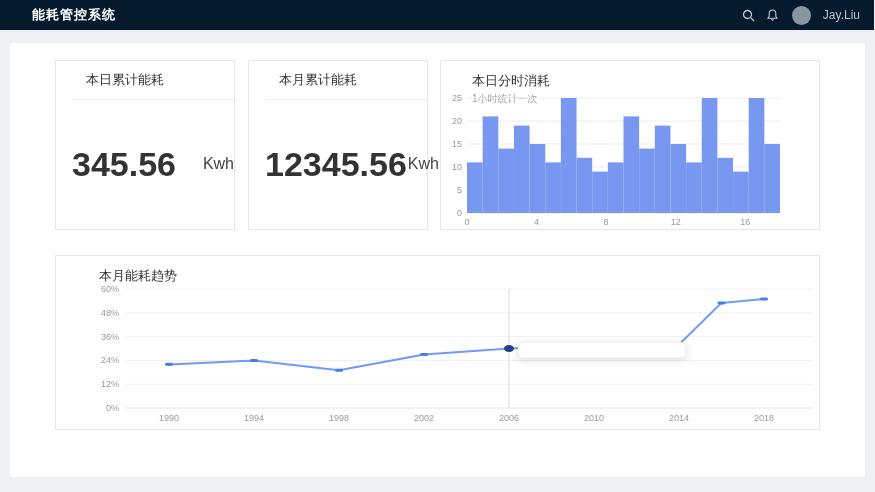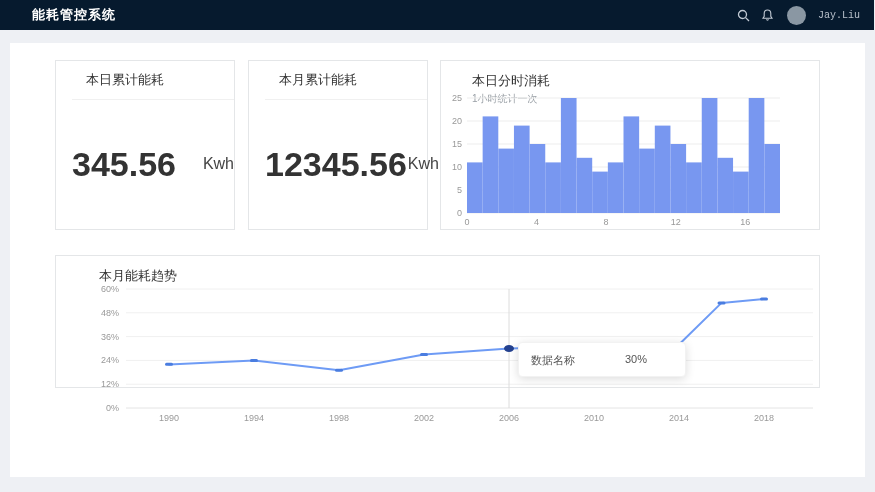--- a/index.html
+++ b/index.html
@@ -16,21 +16,21 @@
   .navbar .brand{ margin-left:32px; font-size:13px; font-weight:bold; letter-spacing:1px; }
   .nav-items{ display:flex; margin-left:112px; }
   .nav-item{
     font-size:11px; color:#7a8798; margin-right:38px; cursor:pointer;
     text-decoration:none; display:block; line-height:30px;
   }
   .nav-item.active{ color:#ffffff; font-weight:bold; }
   .nav-right{ margin-left:auto; display:flex; align-items:center; margin-right:14px; }
   .icon-btn{ width:18px; height:18px; display:flex; align-items:center; justify-content:center; margin-left:6px; cursor:pointer; }
   .avatar{ width:19px; height:19px; border-radius:50%; background:#8a97a3; margin-left:10px; }
-  .username{ font-size:10px; color:#b9c2cc; margin-left:12px;font-family:Liberation Mono, monospace; }
+  .username{ font-size:12px; color:#b9c2cc; margin-left:12px; }
   
   .panel{ position:absolute; left:10px; top:43px; width:855px; height:434px; background:#ffffff; }
   .card{
     position:absolute; background:#fff; border:1px solid #e4e6e8;padding-left:16px;
   }
   .card-kpi{ top:17px; width:180px; height:170px; }
   #card-today{ left:45px; }
   #card-month{ left:238px; }
   .card-kpi .card-header{
     padding:10px 14px; font-size:13px; color:#333; border-bottom:1px solid #f0f0f0;
@@ -41,21 +41,21 @@
   .kpi-value{ font-size:34px; font-weight:bold; color:#333; }
   .kpi-unit{ font-size:16px; color:#444; }
   #card-today .kpi-unit{ margin-left:6px; }
   #card-month .kpi-unit{ margin-left:1px; }
   
   #card-hourly{ left:430px; top:17px; width:380px; height:170px; }
   #card-hourly .card-title{ padding:11px 15px 0; font-size:13px; color:#333; }
   #card-hourly .card-subtitle{ padding:2px 15px 0; font-size:10px; color:#9aa0a6; }
   #bar-chart{ position:absolute; left:5px; top:32px; }
   
-  #card-trend{ left:45px; top:212px; width:765px; height:133px; }
+  #card-trend{ left:45px; top:212px; width:765px; height:175px; }
   #card-trend .card-title{ padding:11px 27px 0; font-size:13px; color:#333; }
   #line-chart{ position:absolute; left:15px; top:25px; }
   text.tick{ font-size:9px; fill:#999; font-family:"Liberation Sans","DejaVu Sans",sans-serif; }
   
   .chart-tooltip{
     position:absolute; left:462px; top:86px; width:168px;
     background:#ffffff; border-radius:4px; padding:6px 12px 8px;
     box-shadow:0 2px 10px rgba(0,0,0,0.14); border:1px solid #f2f2f2; z-index:5;
   }
   .tooltip-title{ font-size:10.5px; color:#999; }
@@ -176,20 +176,16 @@
         <rect x="179" y="77.9" width="8" height="3" rx="1.5" fill="#4a7de0"></rect>
         <rect x="264" y="87.81666666666666" width="8" height="3" rx="1.5" fill="#4a7de0"></rect>
         <rect x="349" y="71.94999999999999" width="8" height="3" rx="1.5" fill="#4a7de0"></rect>
         <rect x="519" y="64.01666666666665" width="8" height="3" rx="1.5" fill="#4a7de0"></rect>
         <rect x="604" y="62.03333333333333" width="8" height="3" rx="1.5" fill="#4a7de0"></rect>
         <rect x="646.5" y="20.38333333333334" width="8" height="3" rx="1.5" fill="#4a7de0"></rect>
         <rect x="689" y="16.41666666666667" width="8" height="3" rx="1.5" fill="#4a7de0"></rect>
         <ellipse cx="438" cy="67.5" rx="5" ry="3.5" fill="#24418f"></ellipse>
       </svg>
     <div class="chart-tooltip">
-      <div class="tooltip-row">
-        <span>数据名称</span>
-        <span class="tooltip-value">30%</span>
-      </div>
     </div>
   </div>
 
 </div>
 
 </body></html>

